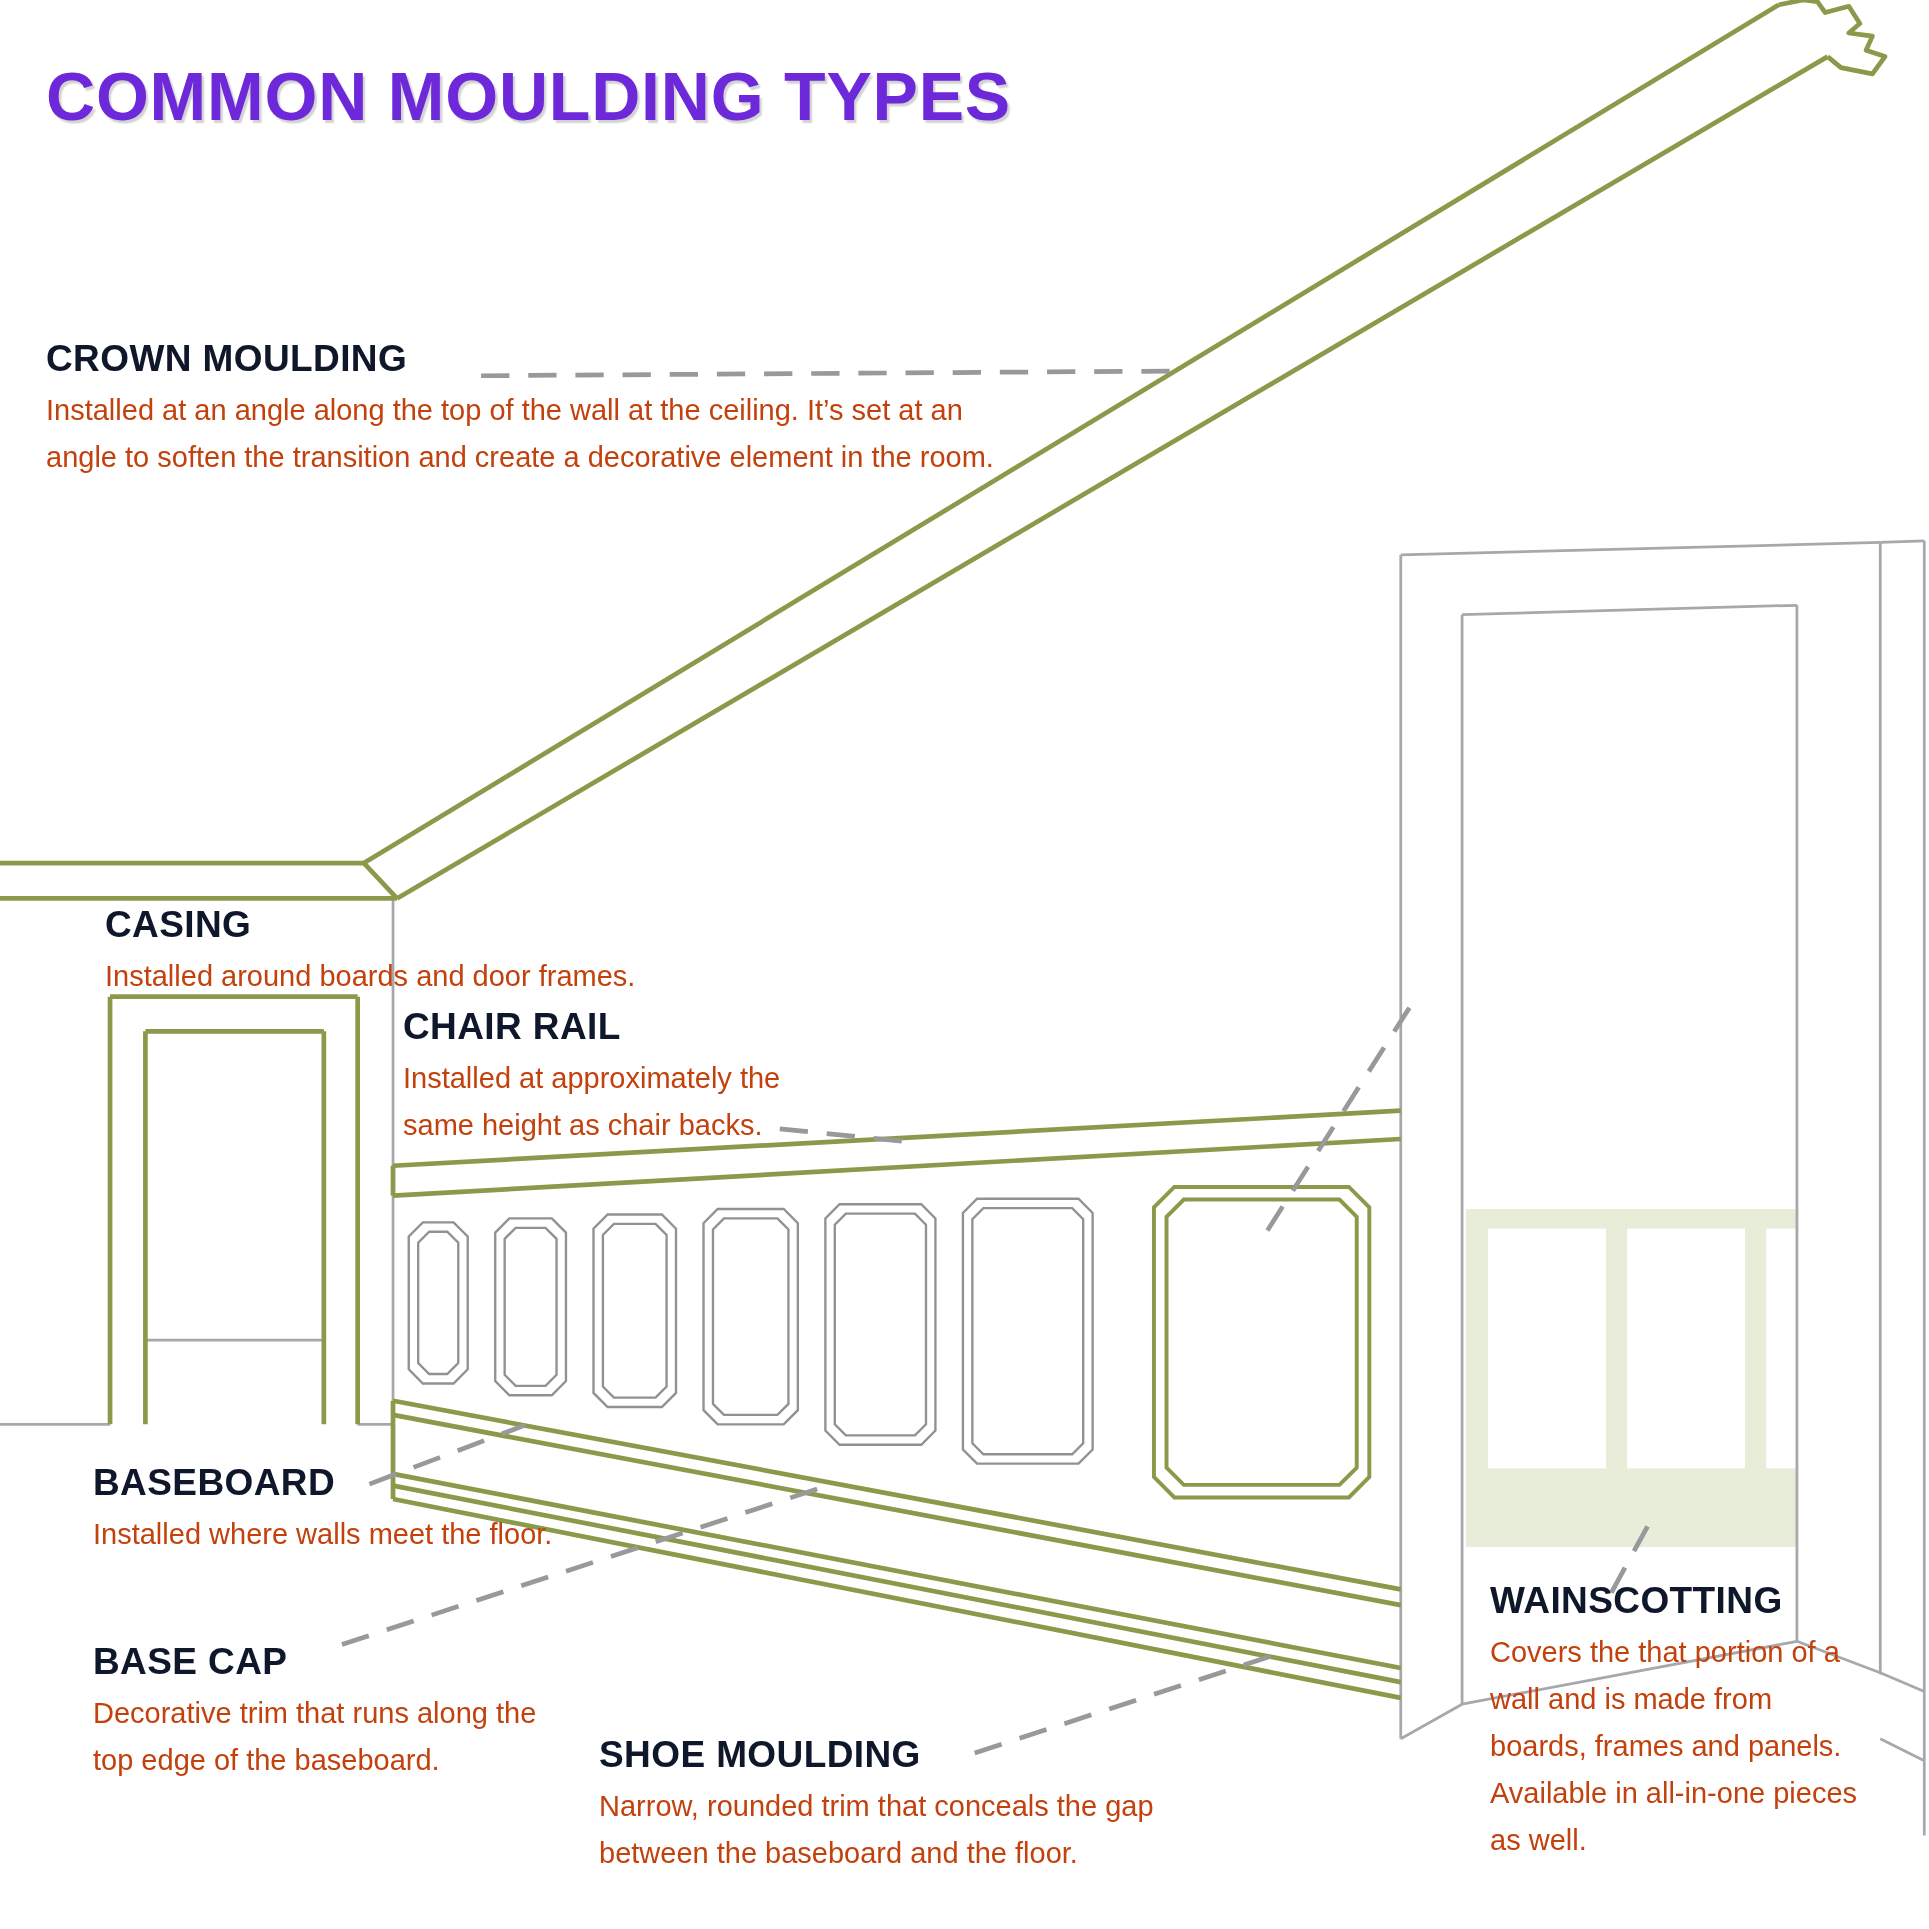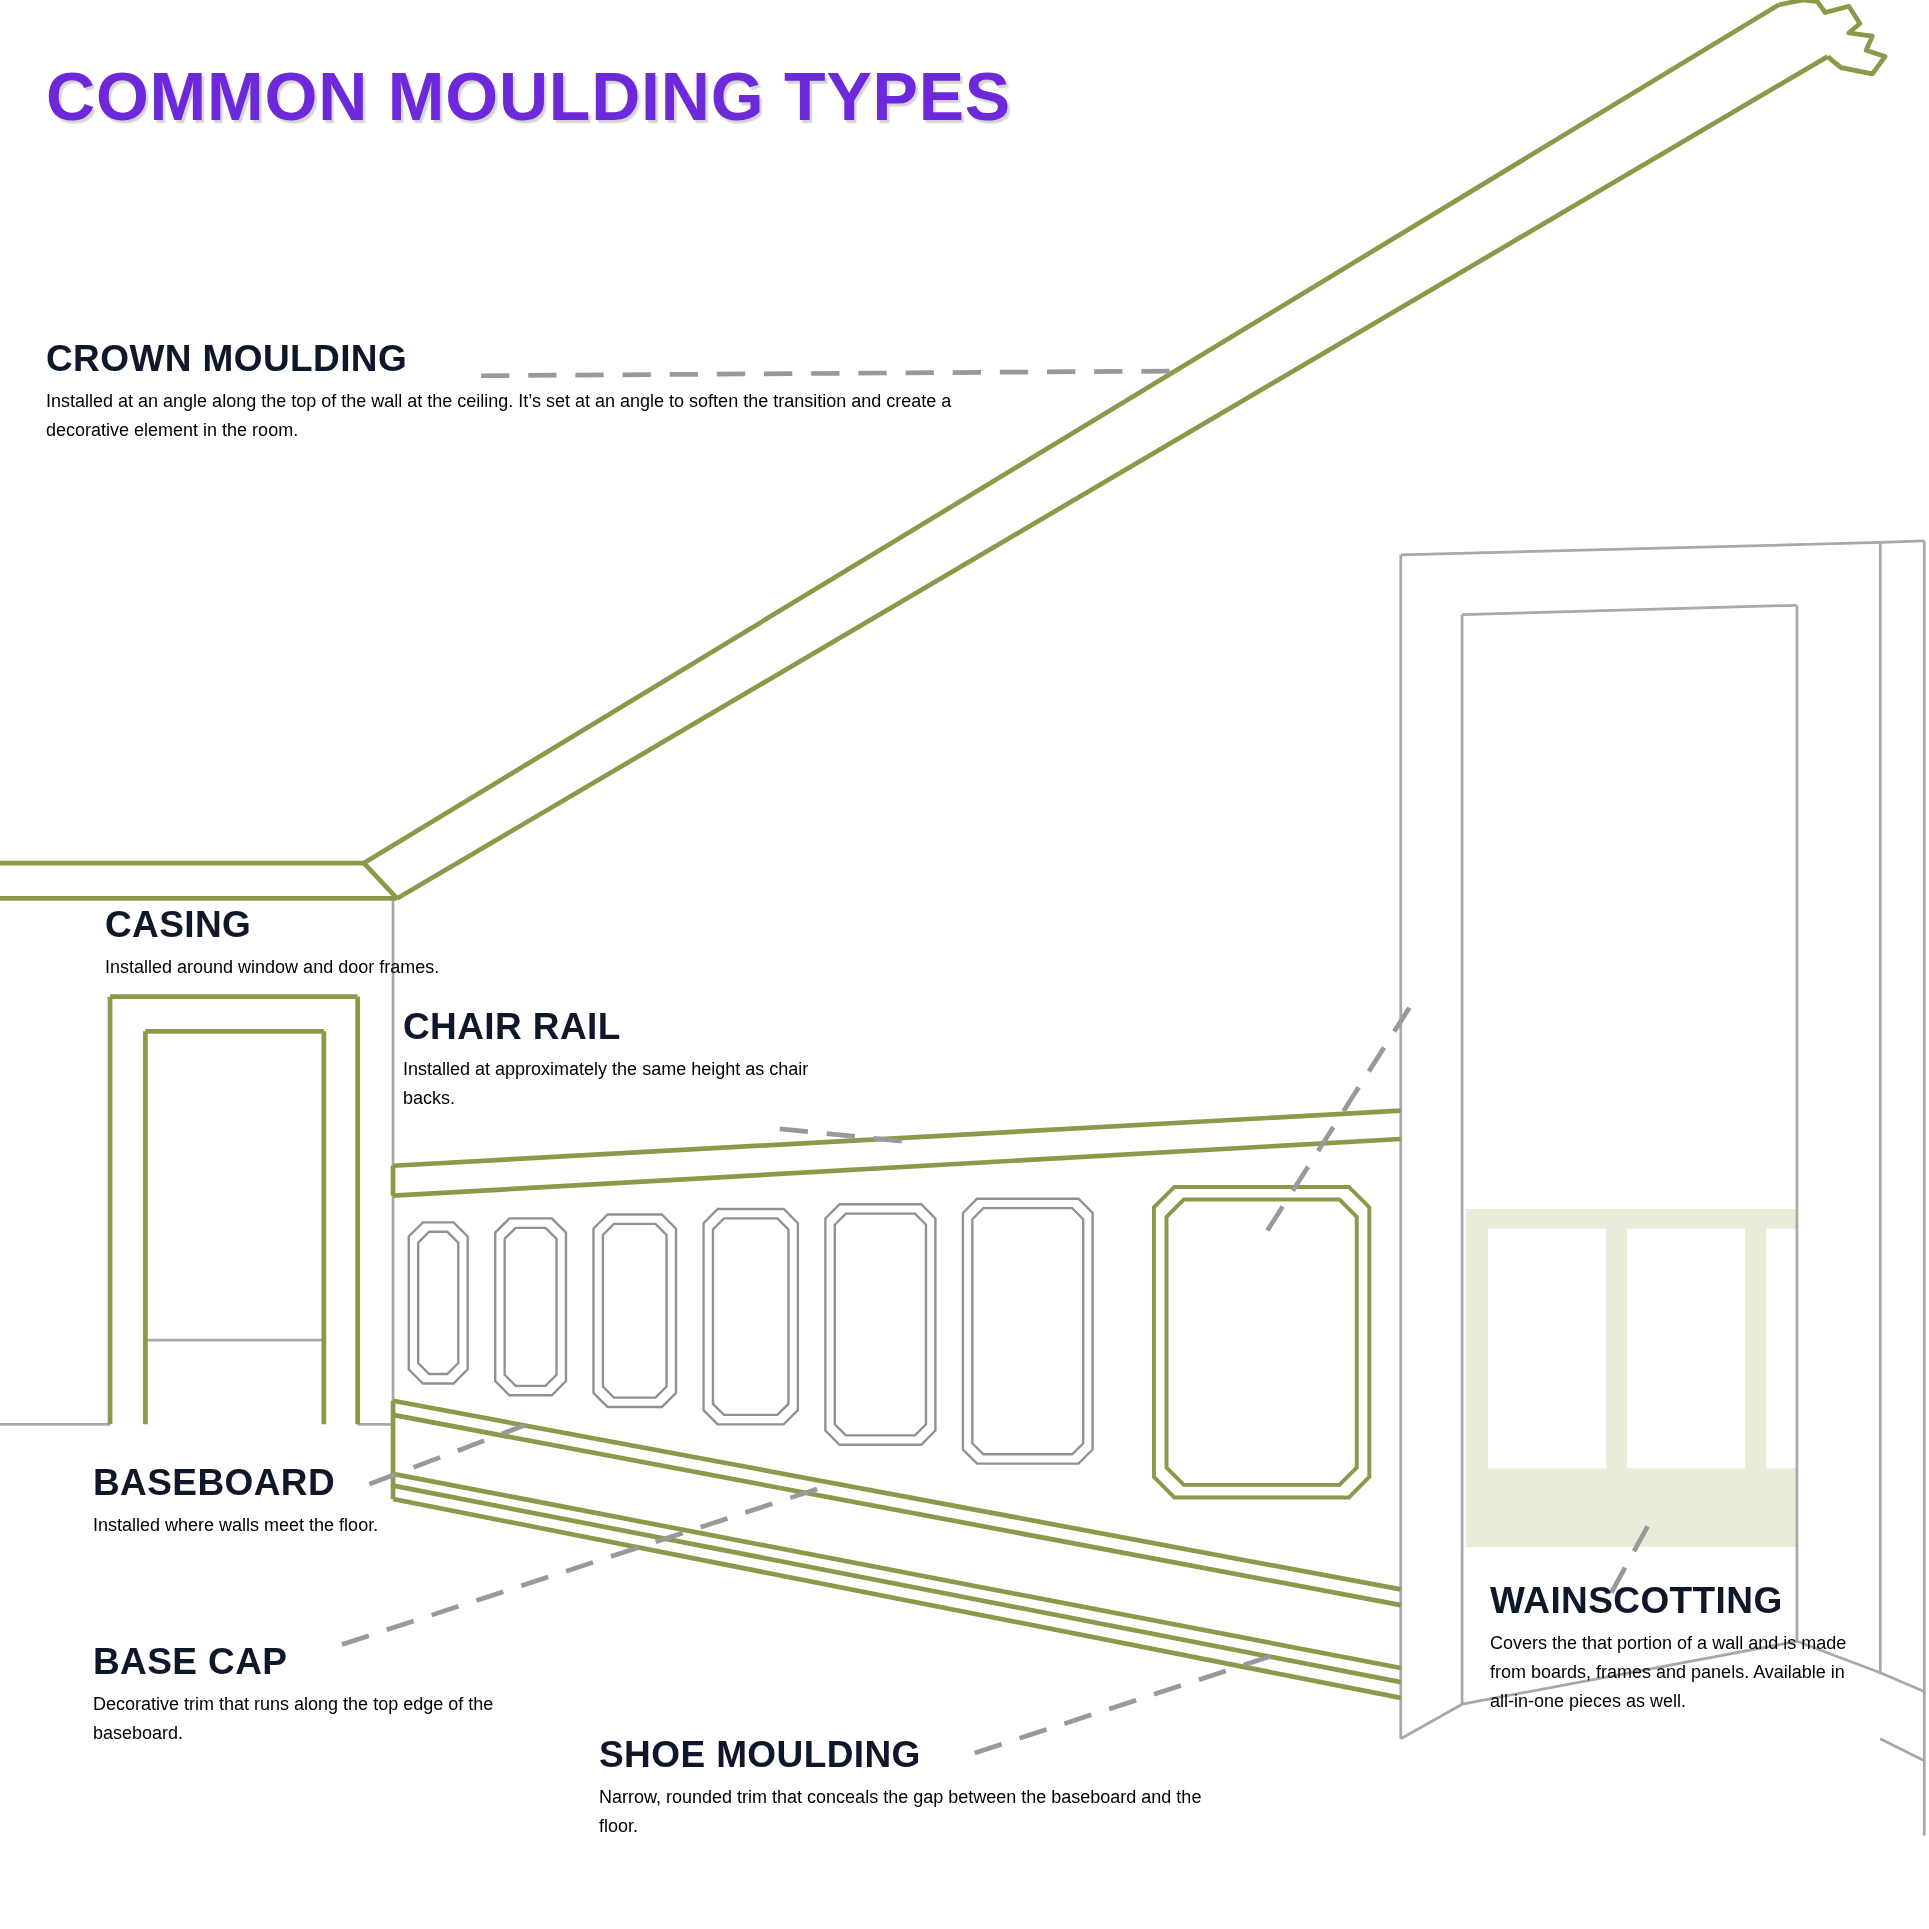--- a/index.html
+++ b/index.html
@@ -3,21 +3,21 @@
 <meta charset="utf-8">
 <style>
   html,body{margin:0;padding:0;background:#ffffff;}
   #page{position:relative;width:1929px;height:1929px;background:#ffffff;overflow:hidden;
         font-family:"Liberation Sans", sans-serif;}
   #diagram{position:absolute;left:0;top:0;width:1929px;height:1929px;}
   .page-title{position:absolute;left:46px;top:57px;font-size:68px;font-weight:700;
         color:#6d28d9;letter-spacing:0.8px;text-shadow:2.4px 3.1px 1.6px rgba(0,0,0,0.18);}
   .label{position:absolute;}
   .label h2{margin:0;font-size:37px;font-weight:700;color:#0f172a;letter-spacing:0.4px;line-height:1.05;}
-  .label p{margin:7.9px 0 0 0;font-size:18px;color:#000000;line-height:1.62;}
+  .label p{margin:7.9px 0 0 0;font-size:29px;color:#c2410c;line-height:1.62;}
 </style>
 </head>
 <body>
 
 <div id="page">
 
   <svg id="diagram" viewBox="0 0 2454 2454" xmlns="http://www.w3.org/2000/svg">
 
     <g>
       <rect x="1865" y="1538" width="421" height="430" fill="#e8edda"></rect>
@@ -115,21 +115,21 @@
 
   <div class="page-title">COMMON MOULDING TYPES</div>
 
   <div class="label" style="left:46px;top:340px;width:951px;">
     <h2>CROWN MOULDING</h2>
     <p>Installed at an angle along the top of the wall at the ceiling.  It’s set at an angle to soften the transition and create a decorative element in the room.</p>
   </div>
 
   <div class="label" style="left:105px;top:906px;width:629px;">
     <h2>CASING</h2>
-    <p>Installed around window and door frames.</p>
+    <p>Installed around boards and door frames.</p>
   </div>
 
   <div class="label" style="left:403px;top:1008px;width:409px;">
     <h2>CHAIR RAIL</h2>
     <p>Installed at approximately the same height as chair backs.</p>
   </div>
 
 
   <div class="label" style="left:93px;top:1464px;width:535px;">
     <h2>BASEBOARD</h2>

